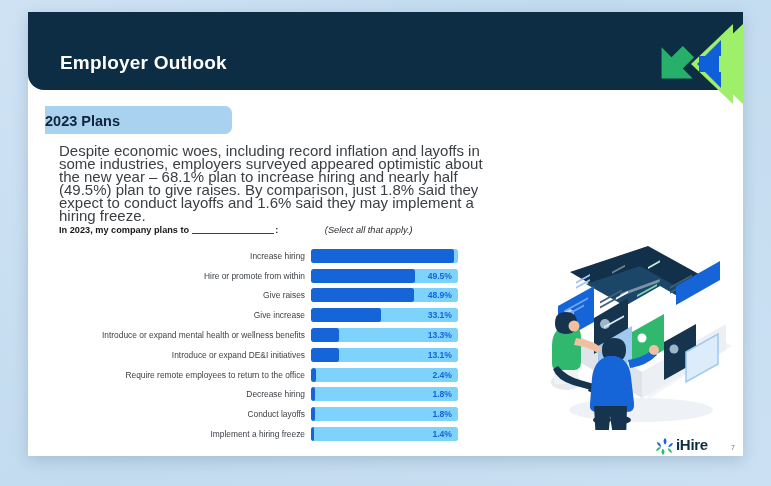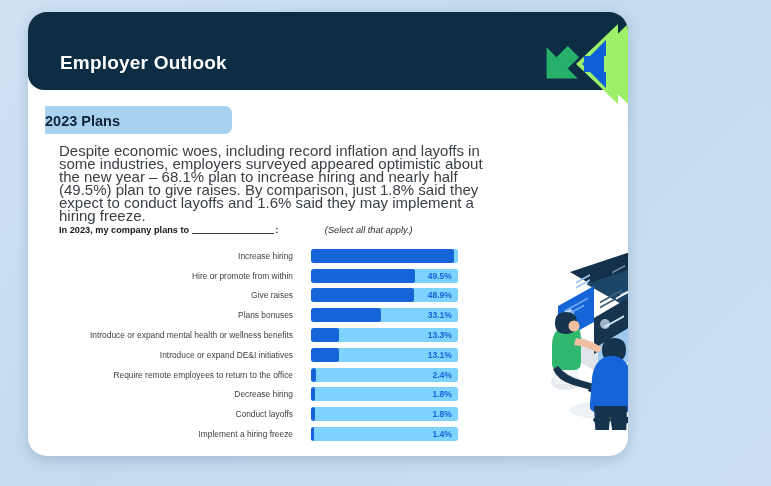--- a/index.html
+++ b/index.html
@@ -5,25 +5,24 @@
   html,body{margin:0;padding:0;}
   body{
     width:771px;height:486px;overflow:hidden;
     font-family:"Liberation Sans", sans-serif;
     background:linear-gradient(135deg,#cfe2f4 0%,#c2dbef 45%,#cbe0f3 100%);
   }
   #page{position:relative;width:771px;height:486px;}
 
   
   .slide{
-    position:absolute;left:28px;top:12px;width:600px;height:444px;
+    position:absolute;left:28px;top:12px;width:715px;height:444px;
     background:#ffffff;
     box-shadow:0 4px 14px rgba(20,50,80,.18);
     overflow:hidden;
-    border-radius:19px;
   }
 
   
   .header-bar{
     position:absolute;left:0;top:0;width:715px;height:78px;
     background:#0c2d43;
     border-bottom-left-radius:16px;
   }
   .header-title{
     position:absolute;left:32px;top:40px;
@@ -58,21 +57,21 @@
   .chart-question b{font-weight:700;}
   .chart-question .blank{
     display:inline-block;width:82px;border-bottom:1.1px solid #3a3f44;
     margin:0 1px -1px 3px;height:9px;
   }
   .chart-question .hint{font-style:italic;color:#2b2f33;font-weight:400;padding-left:44px;}
 
   .chart{position:absolute;left:0;top:234px;width:460px;}
   .row{position:relative;height:19.8px;display:flex;align-items:center;}
   .row-label{
-    width:283px;text-align:right;padding-right:18px;
+    width:283px;text-align:right;padding-right:6px;
     font-size:8.4px;color:#3a3f44;white-space:nowrap;
     box-sizing:border-box;
   }
   .track{
     position:relative;width:147px;height:14px;
     background:#7dd3fc;border-radius:2.5px;overflow:hidden;
   }
   .fill{
     position:absolute;left:0;top:0;height:100%;
     background:#1565d8;border-radius:2.5px;
@@ -153,21 +152,21 @@
           </div>
         </div>
         <div class="row">
           <div class="row-label">Give raises</div>
           <div class="track">
             <div class="fill" style="width: 69.8571%;"></div>
             <div class="row-value">48.9%</div>
           </div>
         </div>
         <div class="row">
-          <div class="row-label">Plans bonuses</div>
+          <div class="row-label">Give increase</div>
           <div class="track">
             <div class="fill" style="width: 47.2857%;"></div>
             <div class="row-value">33.1%</div>
           </div>
         </div>
         <div class="row">
           <div class="row-label">Introduce or expand mental health or wellness benefits</div>
           <div class="track">
             <div class="fill" style="width: 19%;"></div>
             <div class="row-value">13.3%</div>

